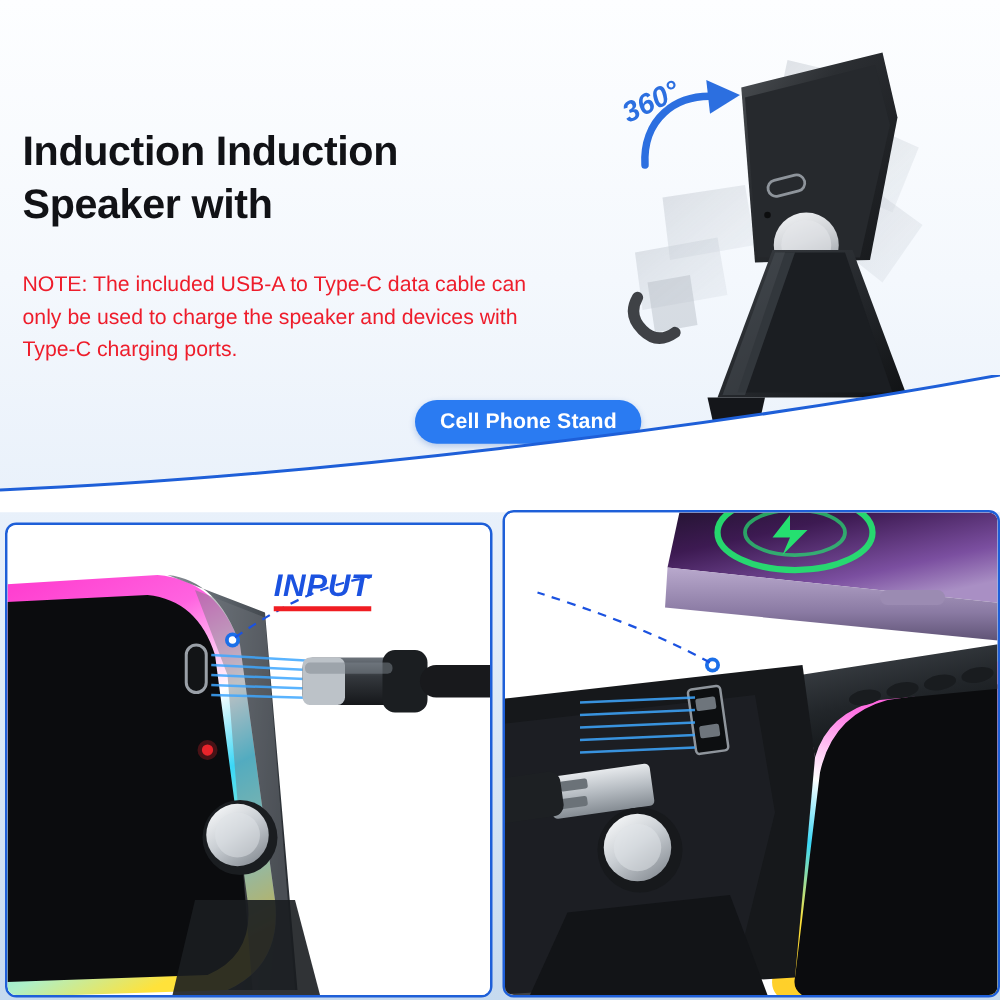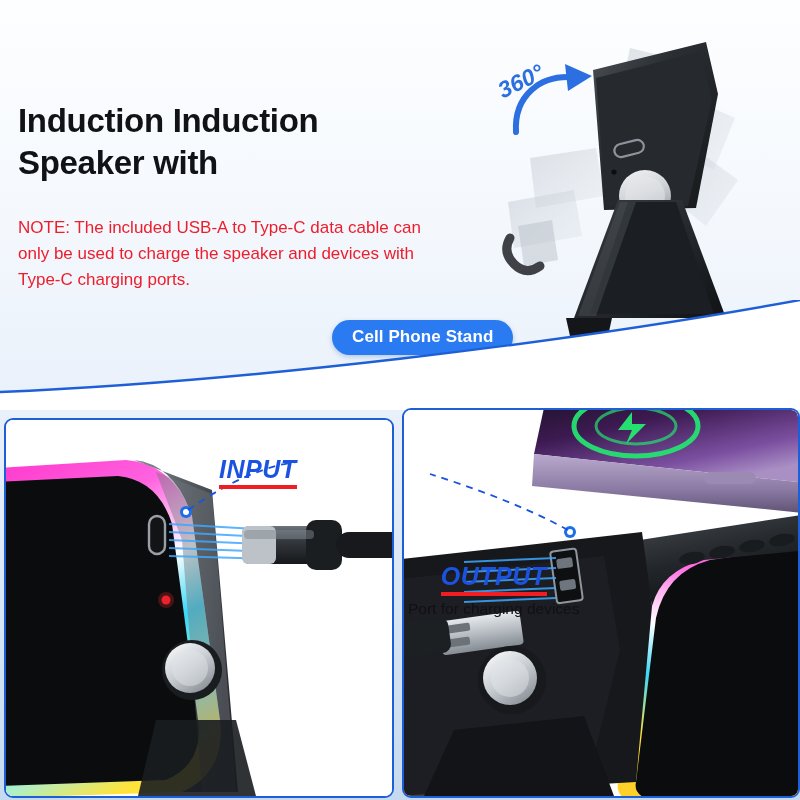--- a/index.html
+++ b/index.html
@@ -330,18 +330,14 @@
       </g>
 
       <ellipse cx="108" cy="270" rx="34" ry="34" fill="#17191c"></ellipse>
       <ellipse cx="106" cy="268" rx="27" ry="27" fill="url(#knobR)"></ellipse>
       <ellipse cx="106" cy="268" rx="19" ry="19" fill="#e1e5e9" opacity=".5"></ellipse>
 
       <path d="M50,320 L180,306 L210,386 L20,386 Z" fill="#121417"></path>
     </svg>
   </div>
 
-  <div class="callout" id="callout-output">
-    <span class="kw">OUTPUT</span>
-    <span class="sub">Port for charging devices</span>
-  </div>
 
 </div>
 
 </body></html>

